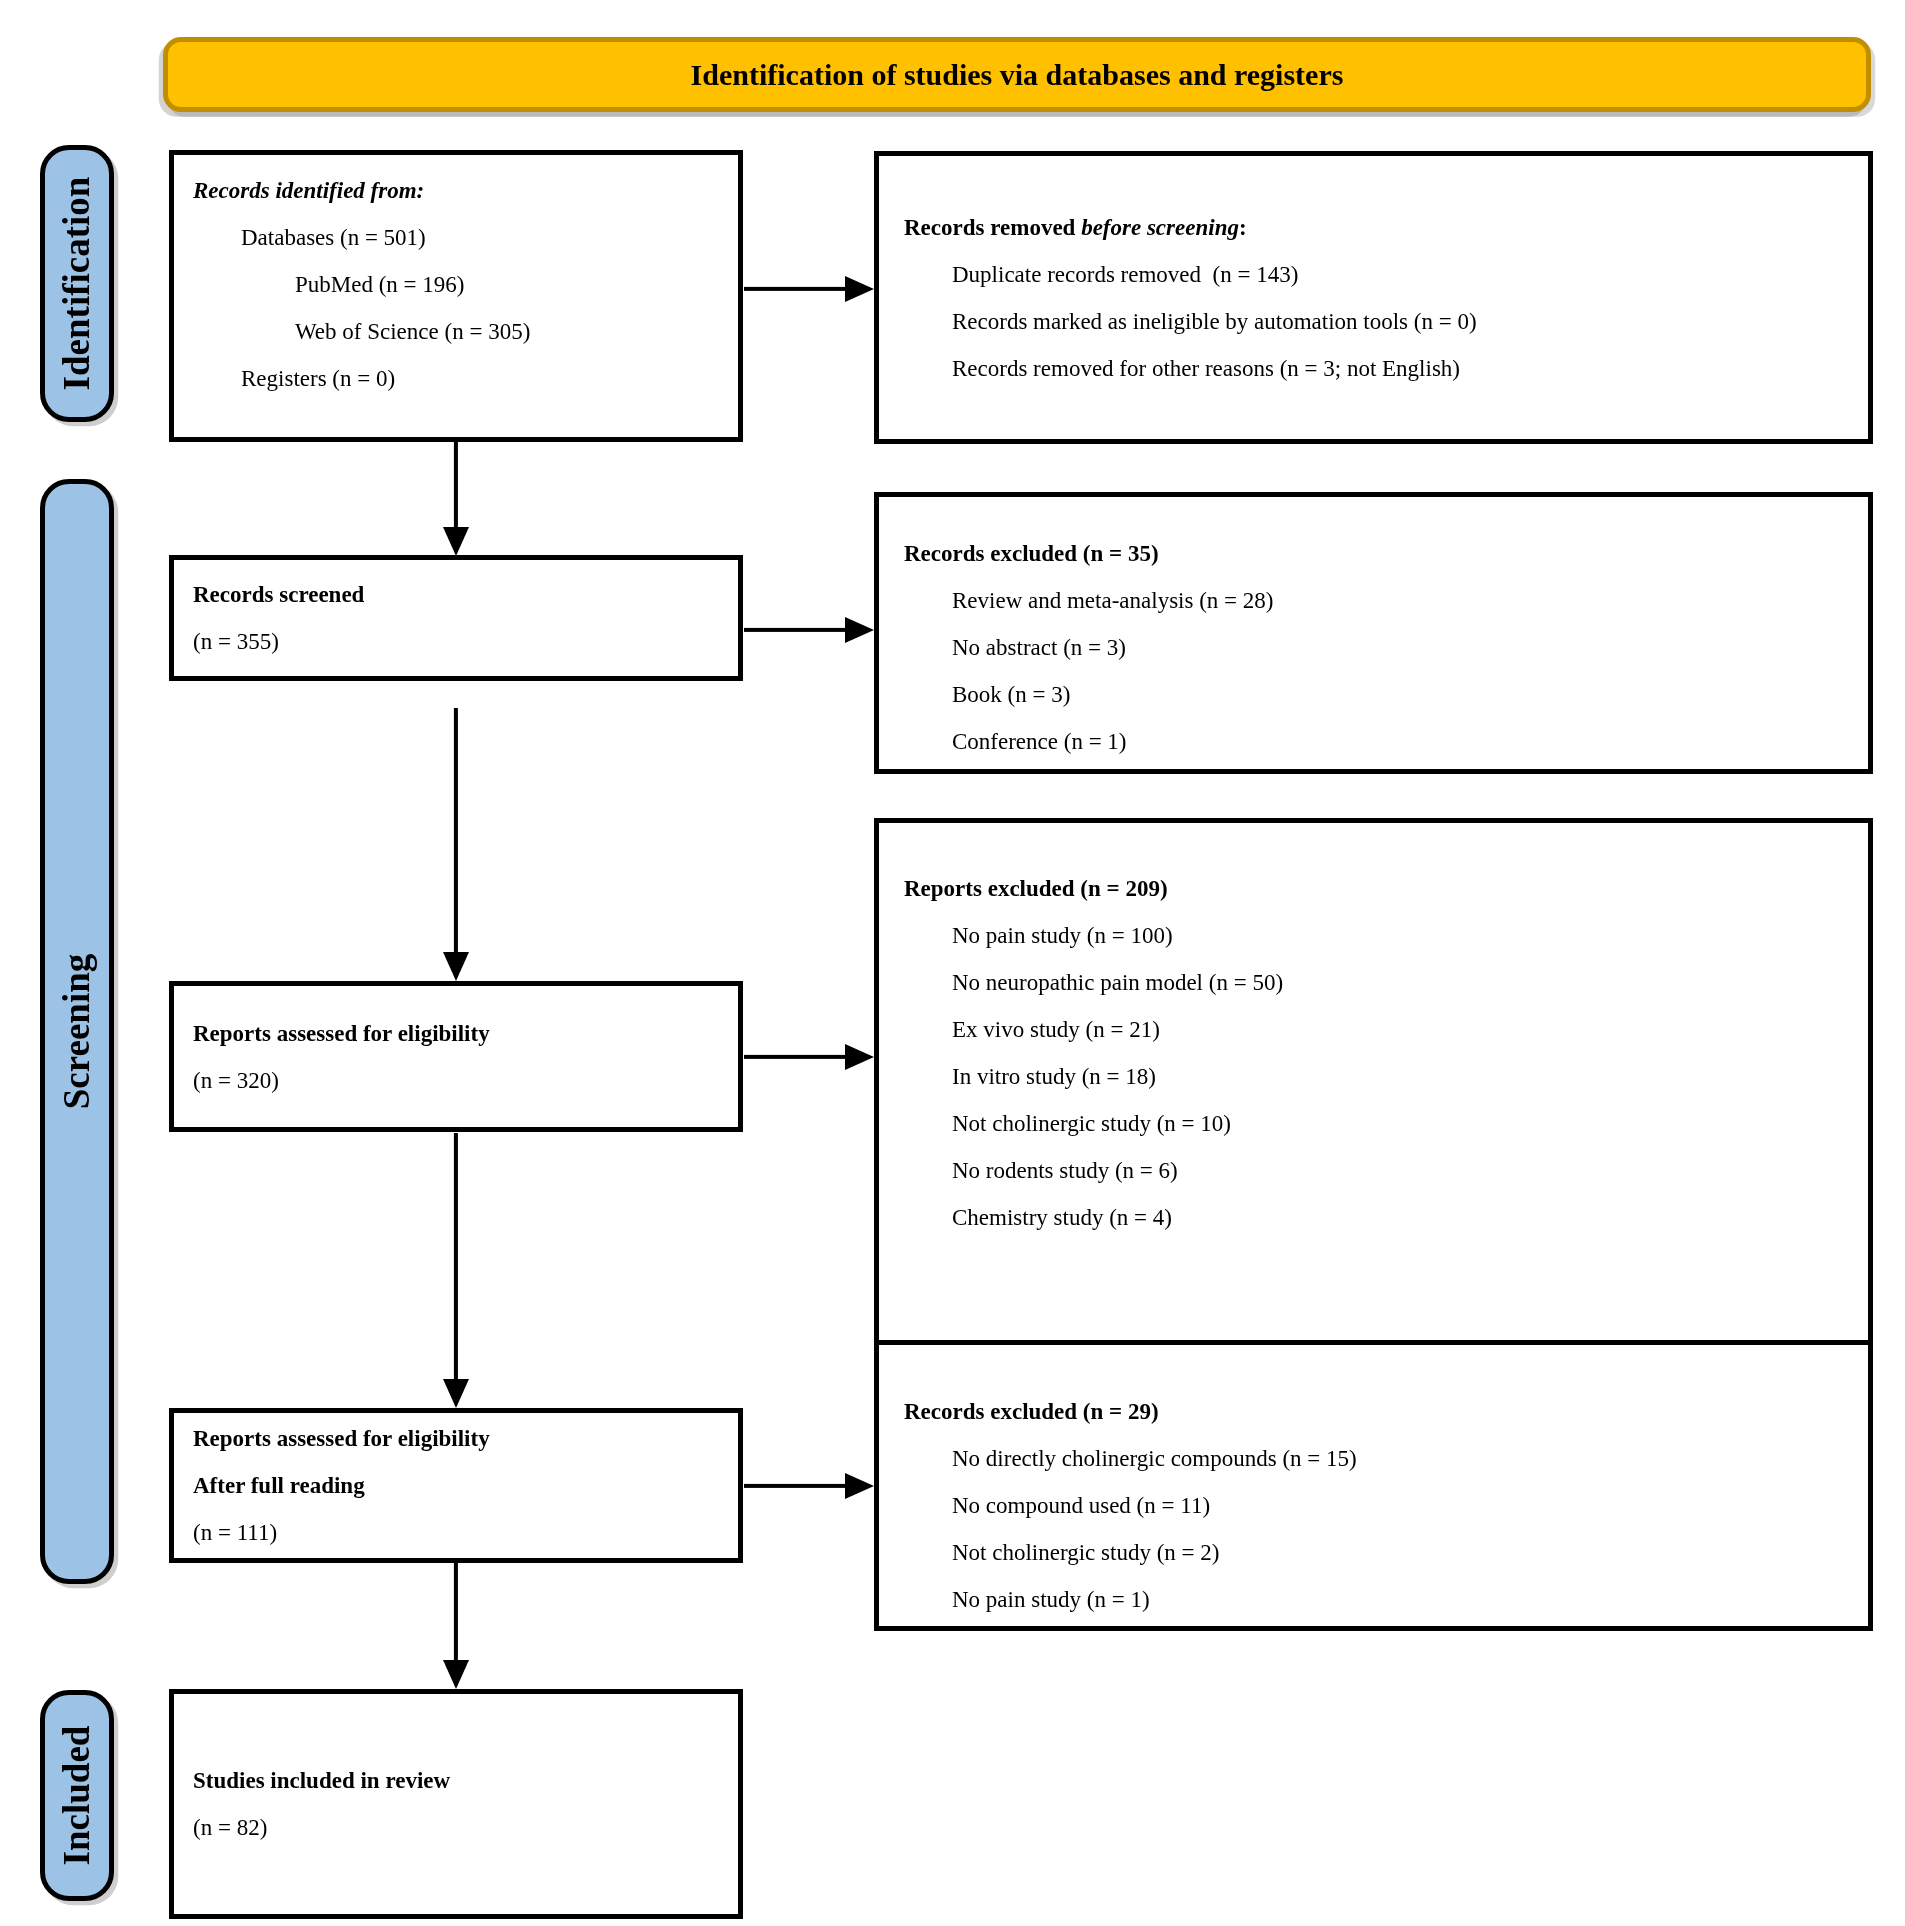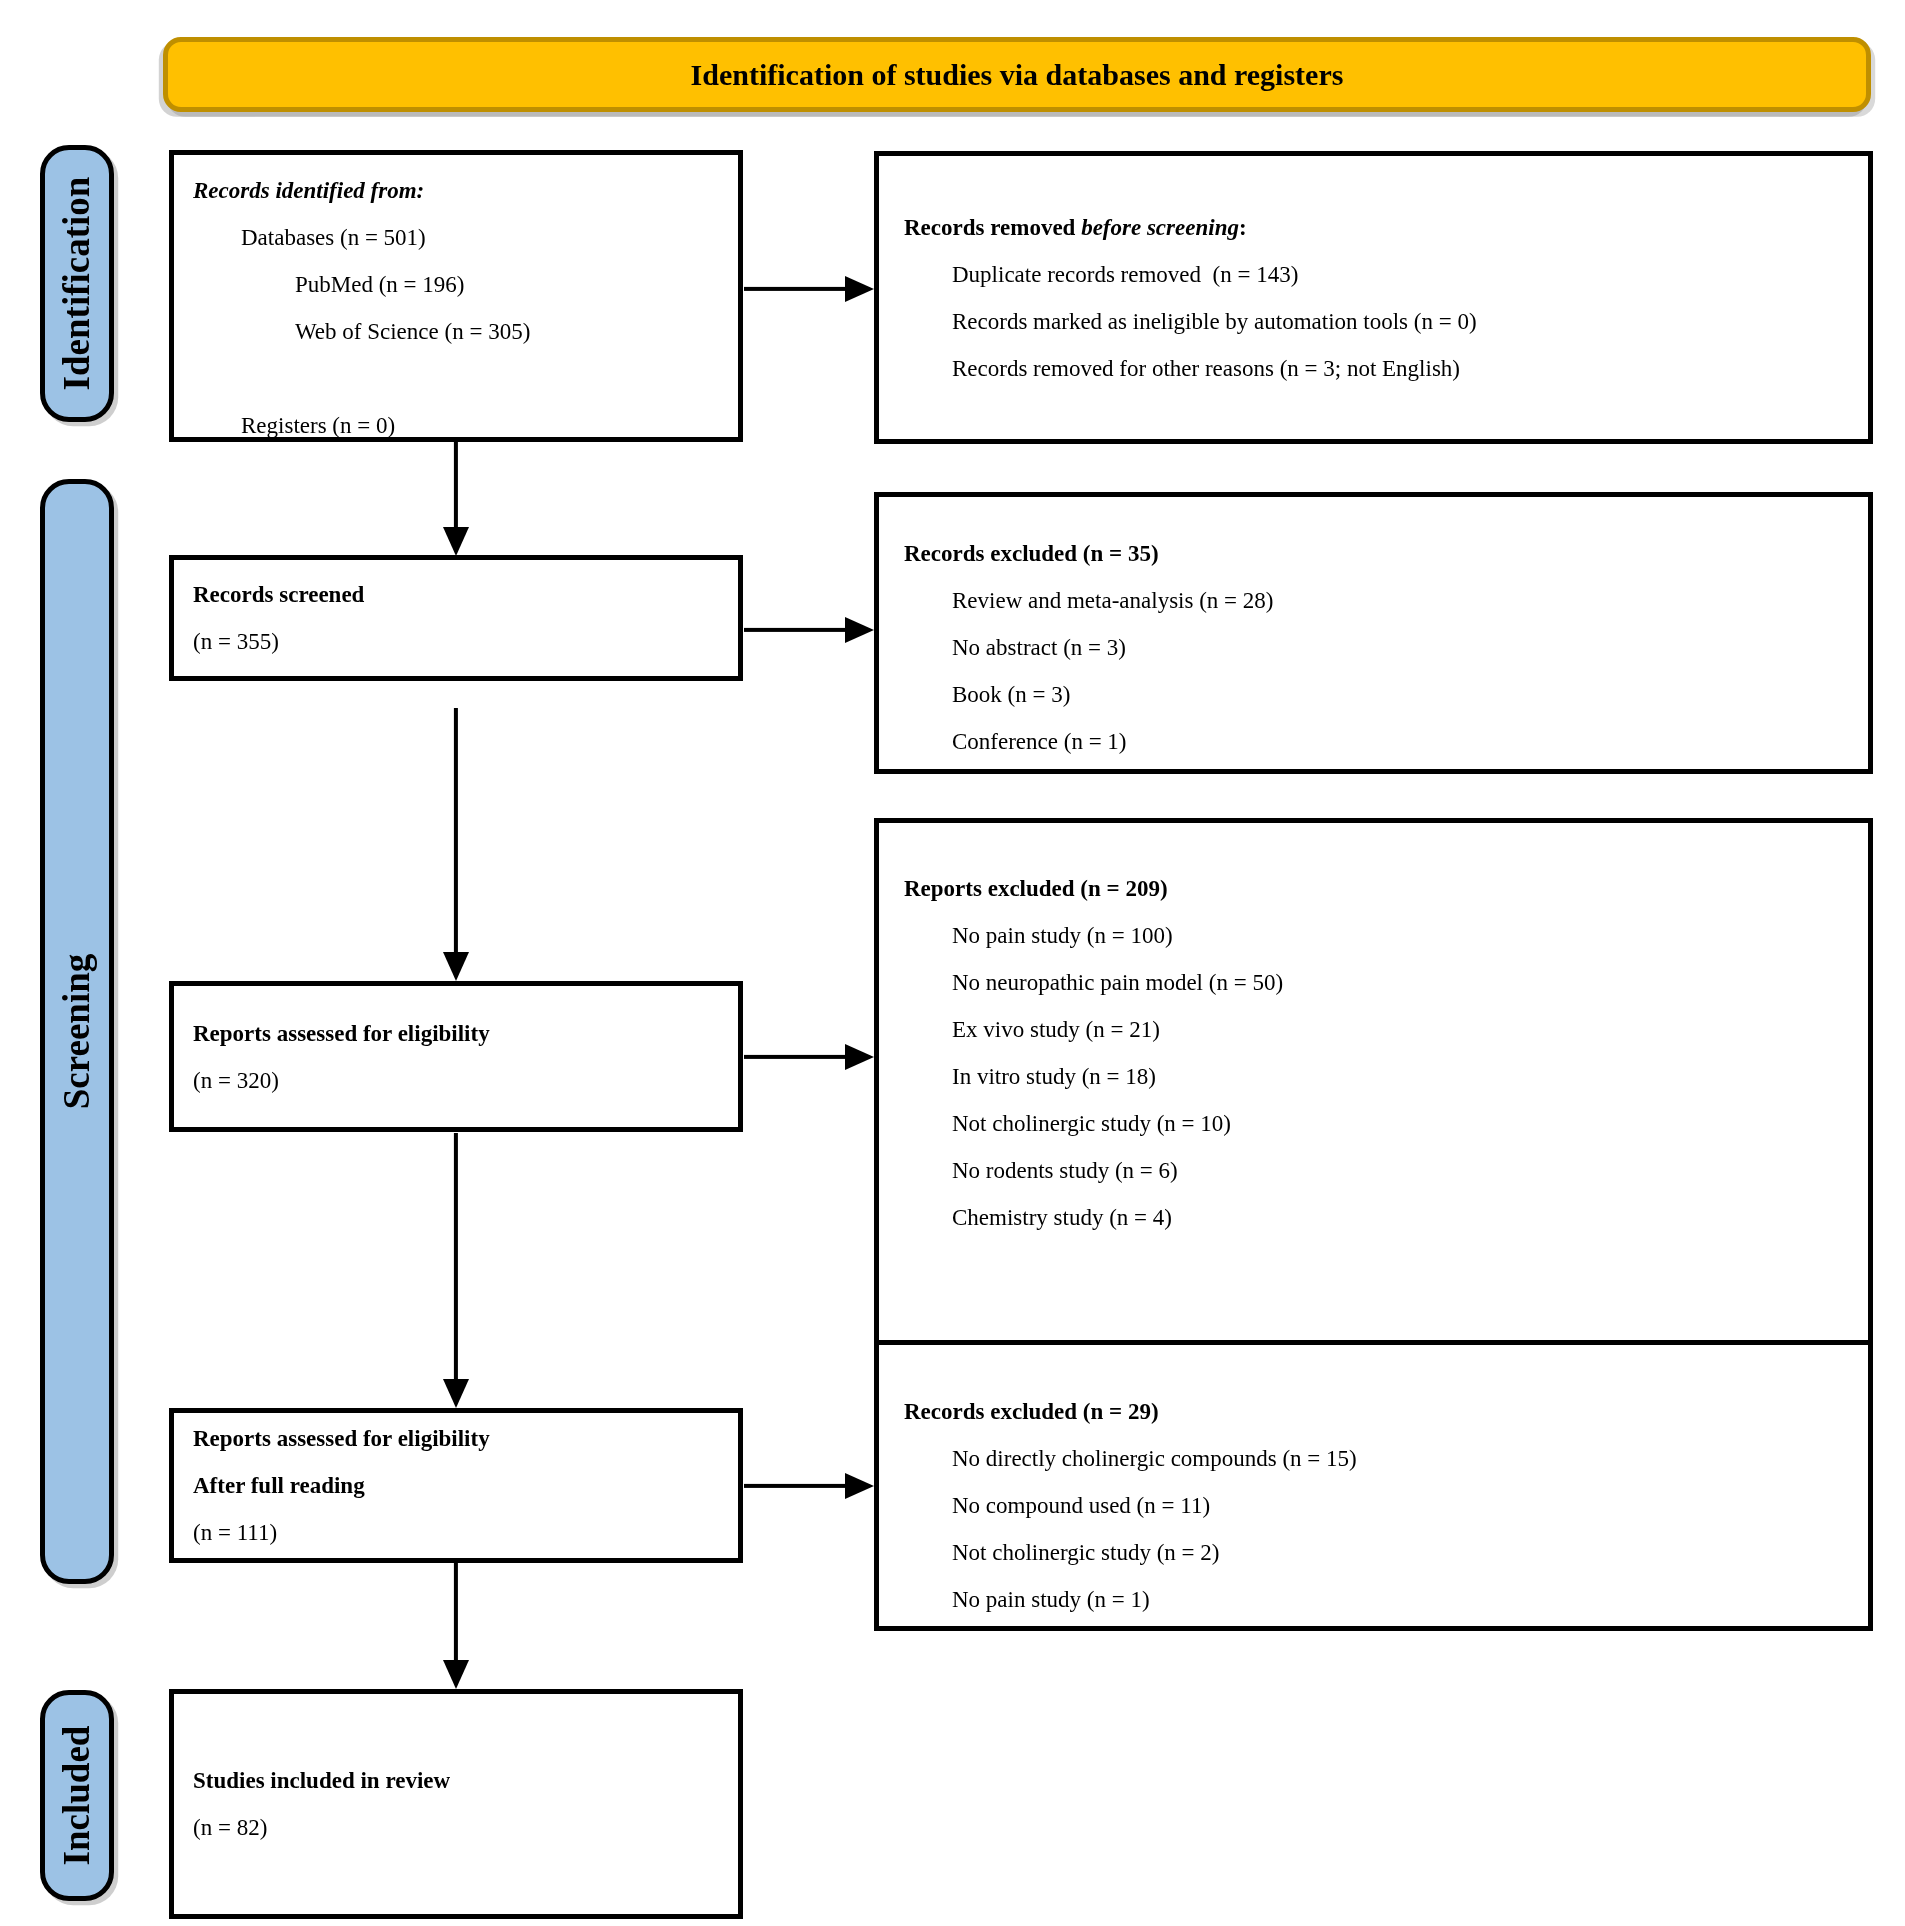--- a/index.html
+++ b/index.html
@@ -45,21 +45,21 @@
     background:#fff;
     border:5.4px solid #000;
     font-size:23px;
     display:flex; flex-direction:column;
   }
   .fbox .line { line-height:47px; white-space:pre-wrap; min-height:47px; }
   .b { font-weight:bold; }
   .i { font-style:italic; }
   .ind1 { padding-left:48px; }
   .ind2 { padding-left:102px; }
-  .gap-above { margin-top:47px; }
+  .gap-above { }
   
   .lbox { left:169px; width:574px; padding:0 15px 0 19px; }
   #box-l1 { top:150px;  height:292px; padding-top:12px; }
   #box-l2 { top:555px;  height:126px; justify-content:center; }
   #box-l3 { top:981px; height:151px; justify-content:center; }
   #box-l4 { top:1408px; height:155px; justify-content:center; }
   #box-l5 { top:1689px; height:230px; justify-content:center; }
   
   .rbox { left:874px; width:999px; padding:0 18px 0 25px; }
   #box-r1 { top:151px;  height:293px; justify-content:center; }

